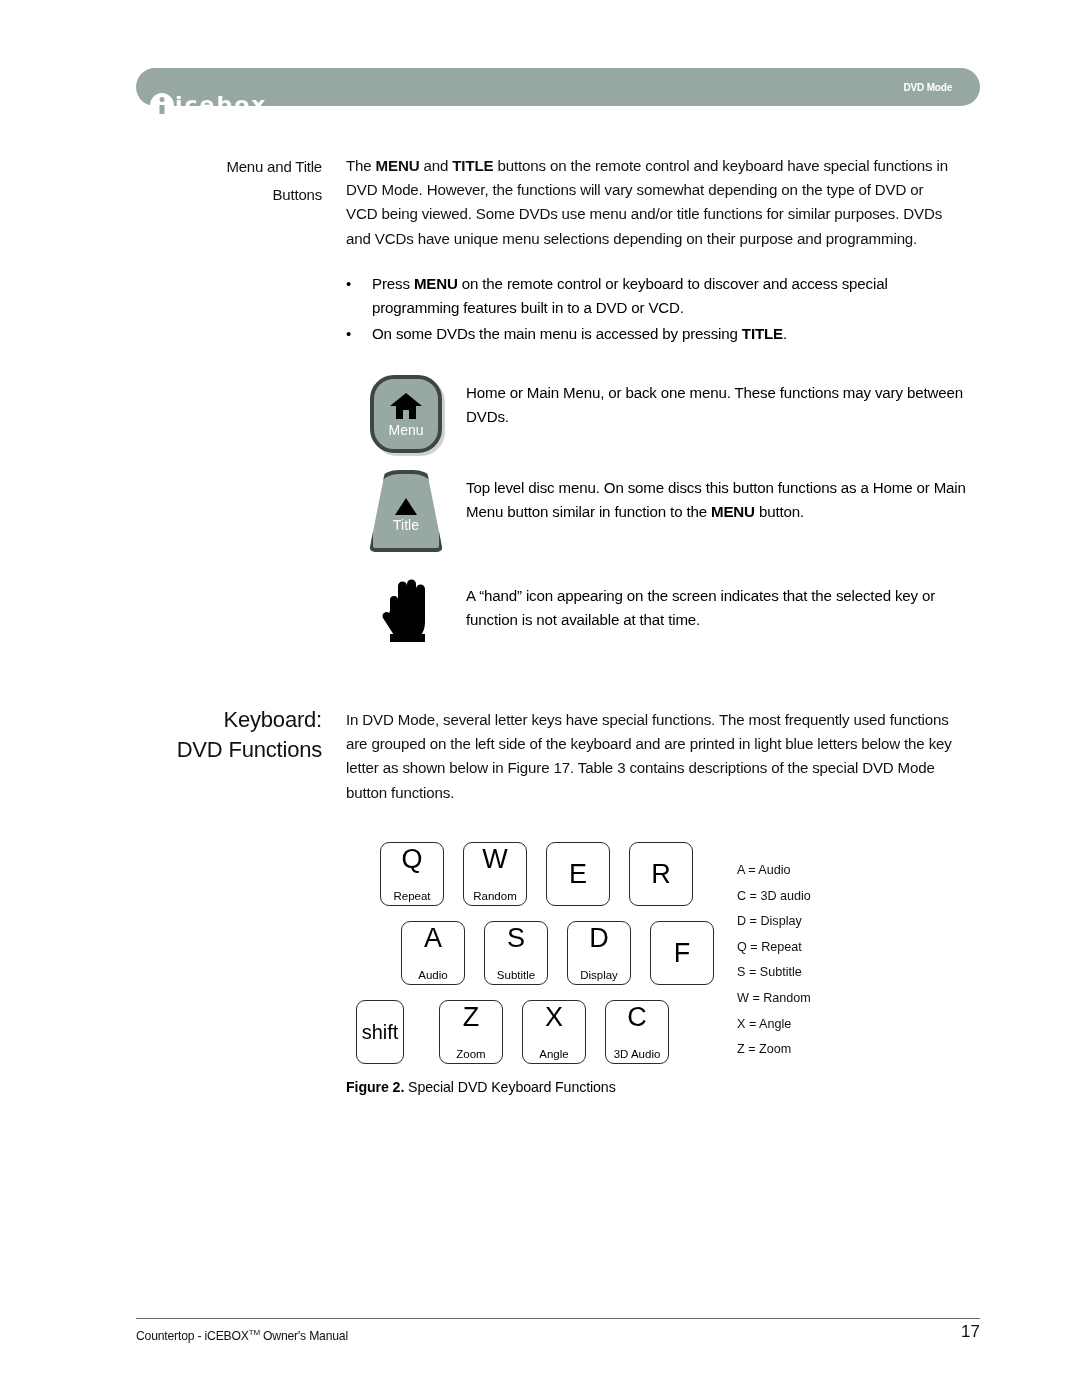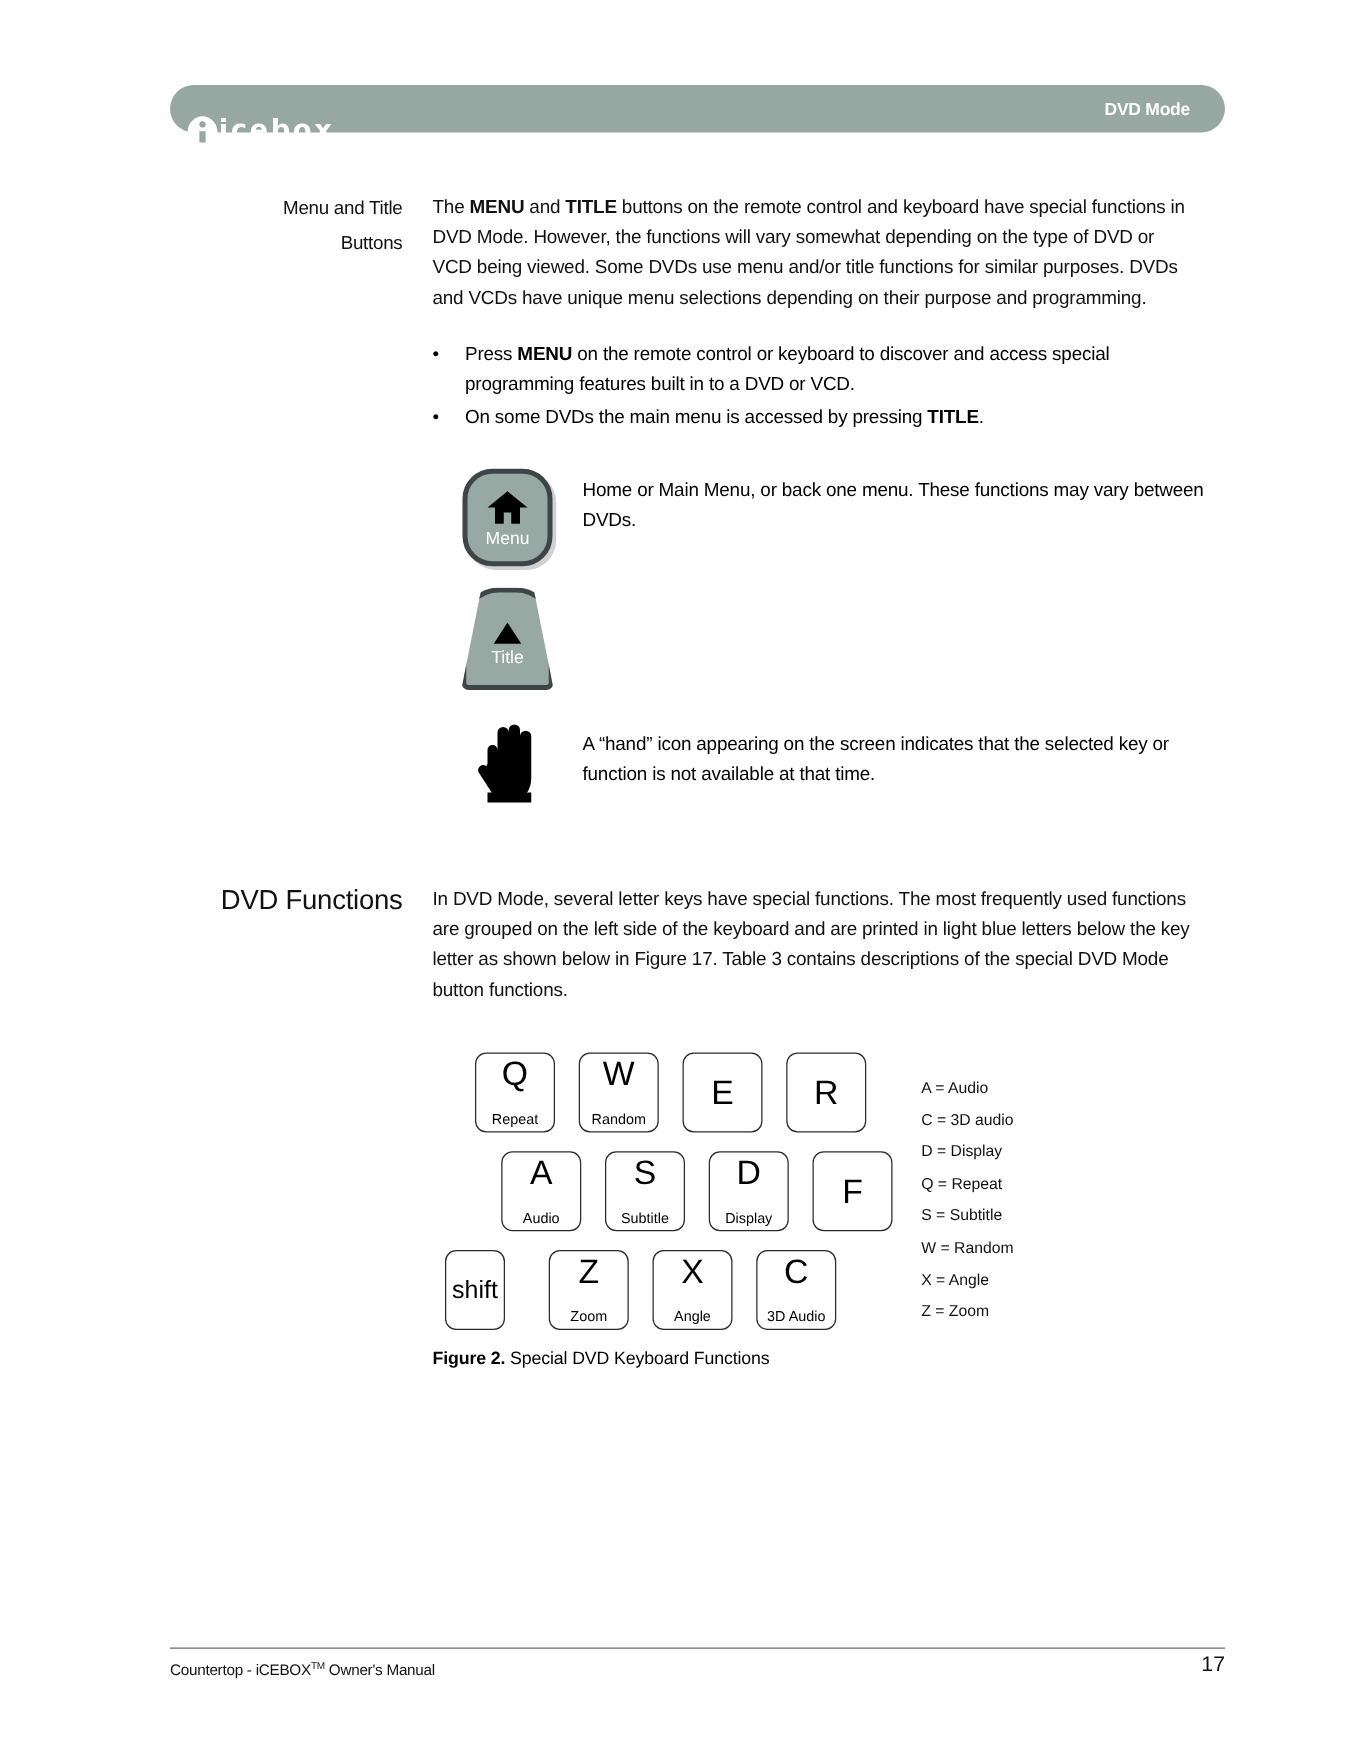--- a/index.html
+++ b/index.html
@@ -73,21 +73,21 @@
     font-size: 22px;
     letter-spacing: 2px;
     color: #ffffff;
     line-height: 1;
     padding-bottom: 2px;
   }
   .header-mode {
     margin-right: 28px;
     color: #ffffff;
     font-weight: bold;
-    font-size: 14px;
+    font-size: 10px;
     letter-spacing: -0.2px;
     font-family: "Liberation Sans", sans-serif;
   }
 
   
   .side-head {
     position: absolute;
     text-align: right;
     font-size: 15px;
     line-height: 28px;
@@ -331,33 +331,35 @@
 <div class="icon-row" style="left:346px; top:470px;">
   <div class="icon-cell">
     <div class="btn-title">
       <div class="shape"></div>
       <div class="inner">
         <div class="tri"></div>
         <div class="btn-label">Title</div>
       </div>
     </div>
   </div>
+  <div class="icon-desc"><span>Top level disc menu. On some discs this button functions as a Home or Main Menu button similar in function to the </span><b>MENU</b><span> button.</span></div>
 </div>
 
 <div class="icon-row" style="left:346px; top:578px;">
   <div class="icon-cell">
     <svg width="56" height="66" viewBox="0 0 56 66">
       <path fill="#000000" d="M12,33 L12,22 a4,4 0 0 1 8,0 L20,8 a4.5,4.5 0 0 1 9,0 L29,6 a4.5,4.5 0 0 1 9,0 L38,11 a4.5,4.5 0 0 1 9,0 L47,44 c0,11 -6,18 -15,18 L26,62 c-6,0 -9,-3 -12,-8 L5,40 a4,4 0 0 1 6,-5 Z"></path>
       <rect x="12" y="56" width="35" height="8" fill="#000000"></rect>
     </svg>
   </div>
   <div class="icon-desc"><span>A “hand” icon appearing on the screen indicates that the selected key or function is not available at that time.</span></div>
 </div>
 
 <div class="side-head" style="left:120px; top:705px; width:202px; font-size:22px; line-height:30px;">
+  <div>Keyboard:</div>
   <div>DVD Functions</div>
 </div>
 
 <div class="body-col" style="top:708px;">In DVD Mode, several letter keys have special functions. The most frequently used functions are grouped on the left side of the keyboard and are printed in light blue letters below the key letter as shown below in Figure 17. Table 3 contains descriptions of the special DVD Mode button functions.</div>
 
 <div class="kb" id="kb-root">
     <div class="key" style="left: 28px; top: 0px; width: 64px; height: 64px;">
       <div class="glyph">Q</div>
       <div class="sub">Repeat</div>
     </div>

